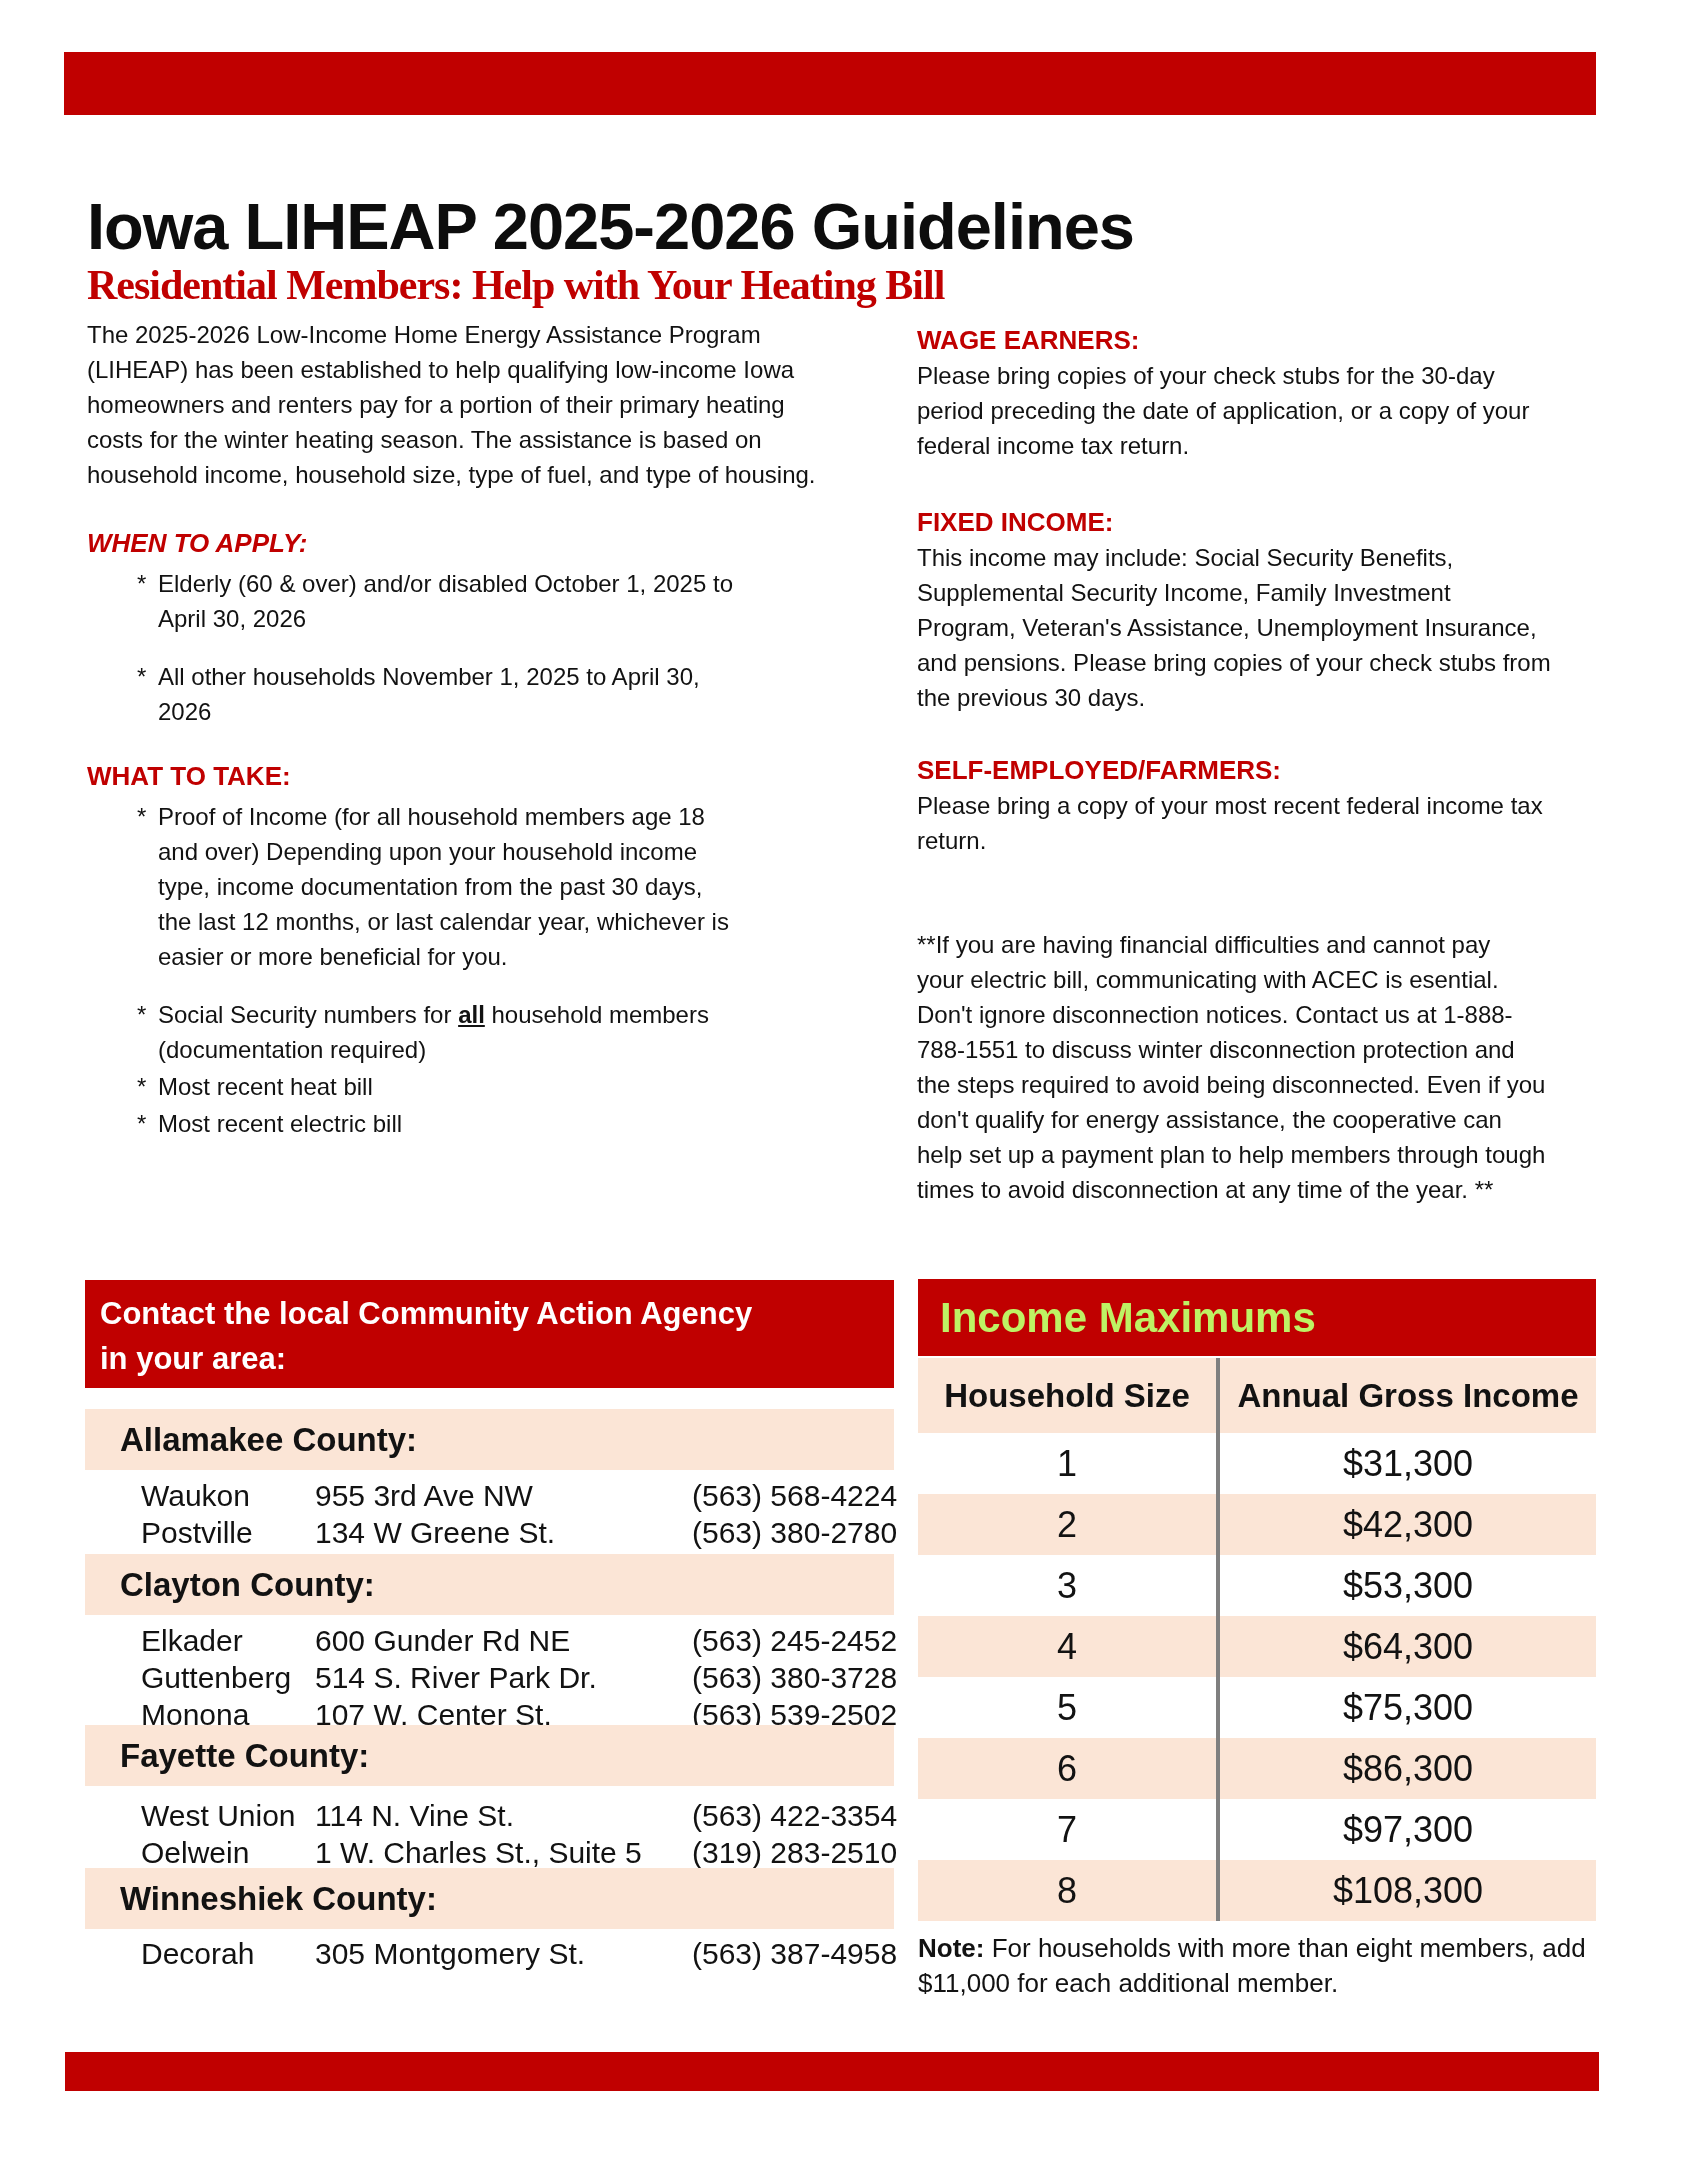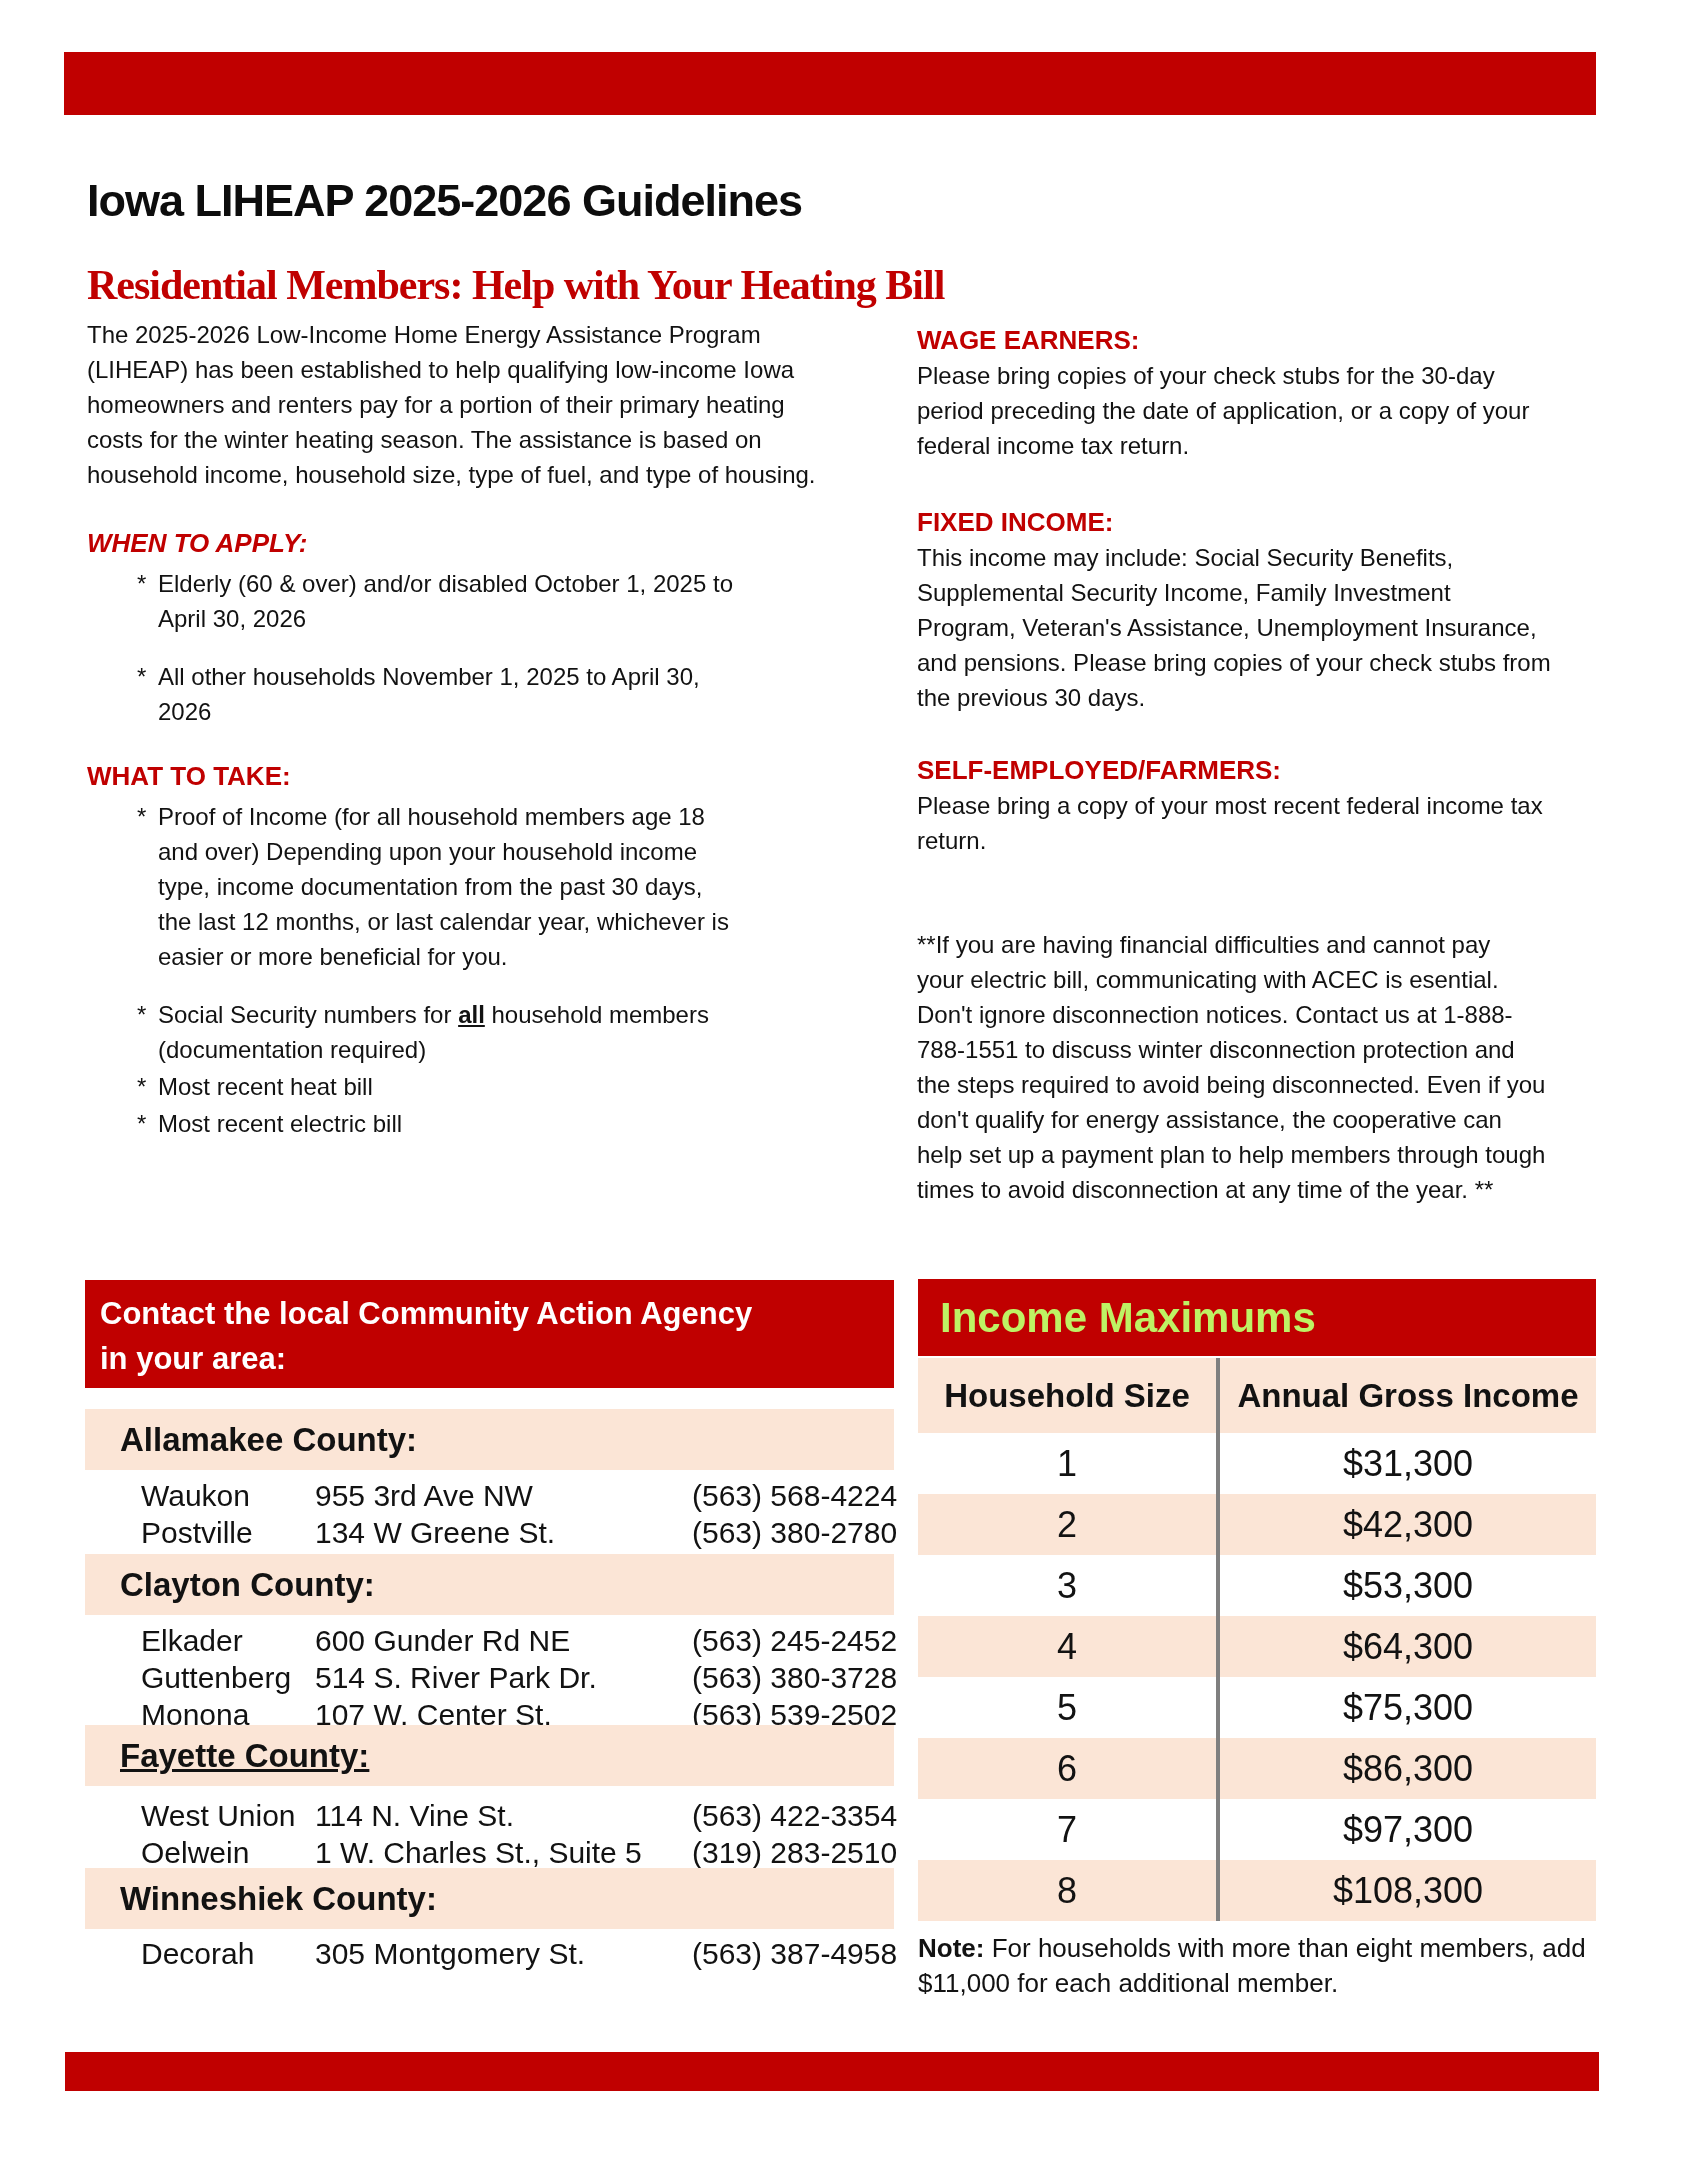--- a/index.html
+++ b/index.html
@@ -11,21 +11,21 @@
   html,body{margin:0;padding:0;}
   body{
     width:1683px;height:2178px;position:relative;background:#ffffff;
     font-family:"Liberation Sans","DejaVu Sans",sans-serif;color:var(--ink);
     overflow:hidden;
   }
   .bar{position:absolute;background:var(--red);}
   #top-bar{left:64px;top:52px;width:1532px;height:63px;}
   #bottom-bar{left:65px;top:2052px;width:1534px;height:39px;}
 
-  #doc-title{position:absolute;left:87px;top:145px;font-size:45px;font-weight:bold;
+  #doc-title{position:absolute;left:87px;top:145px;font-size:65px;font-weight:bold;
     letter-spacing:-1px;color:#0d0d0d;white-space:pre;text-align:right;}
   #doc-subtitle{position:absolute;left:87px;top:226px;font-size:42px;font-weight:bold;
     letter-spacing:-1px;color:var(--red);white-space:pre;font-family:Liberation Serif, serif;}
 
   .col{position:absolute;font-size:24px;line-height:35px;}
   #left-col{left:87px;top:317px;width:804px;}
   #right-col{left:917px;top:323px;width:723px;}
 
   .body-text{white-space:pre;}
   .red-head{color:var(--red);font-weight:bold;font-size:26px;line-height:35px;white-space:pre;}
@@ -178,21 +178,21 @@
     <span>514 S. River Park Dr.</span>
     <span>(563) 380-3728</span>
   </div>
   <div class="office-row">
     <span>Monona</span>
     <span>107 W. Center St.</span>
     <span>(563) 539-2502</span>
   </div>
 </div>
 
-<div class="county-band" style="top:1725px;text-decoration:underline;">Fayette County:</div>
+<div class="county-band" style="top:1725px;">Fayette County:</div>
 <div class="office-rows" style="top:1797px;">
   <div class="office-row">
     <span>West Union</span>
     <span>114 N. Vine St.</span>
     <span>(563) 422-3354</span>
   </div>
   <div class="office-row">
     <span>Oelwein</span>
     <span>1 W. Charles St., Suite 5</span>
     <span>(319) 283-2510</span>

